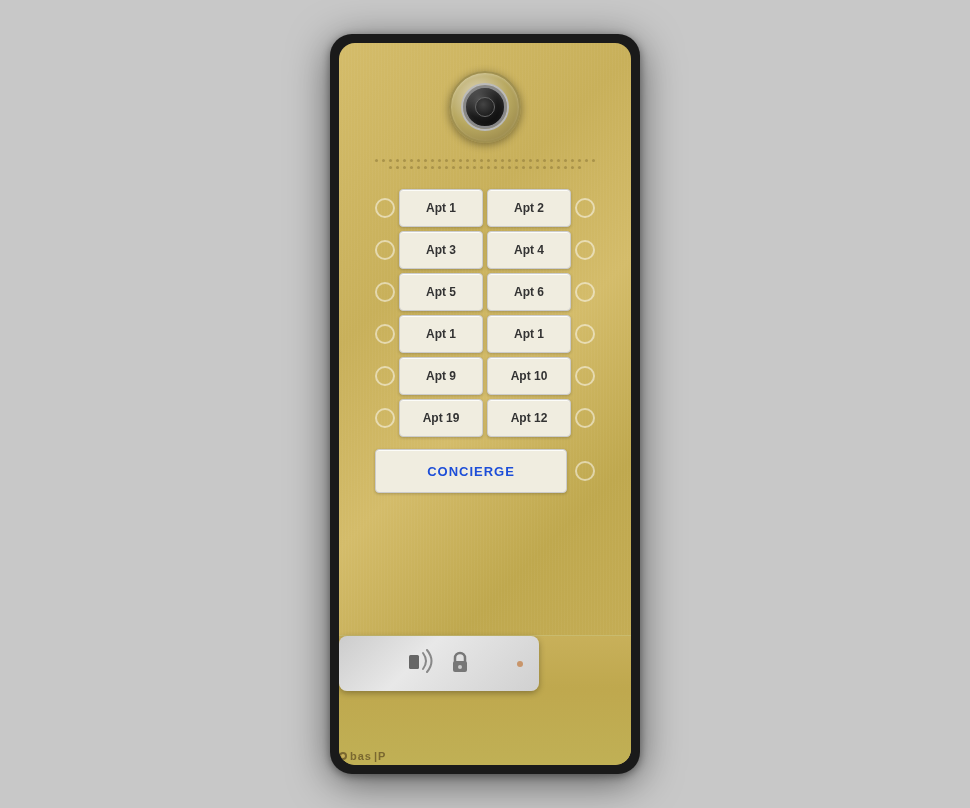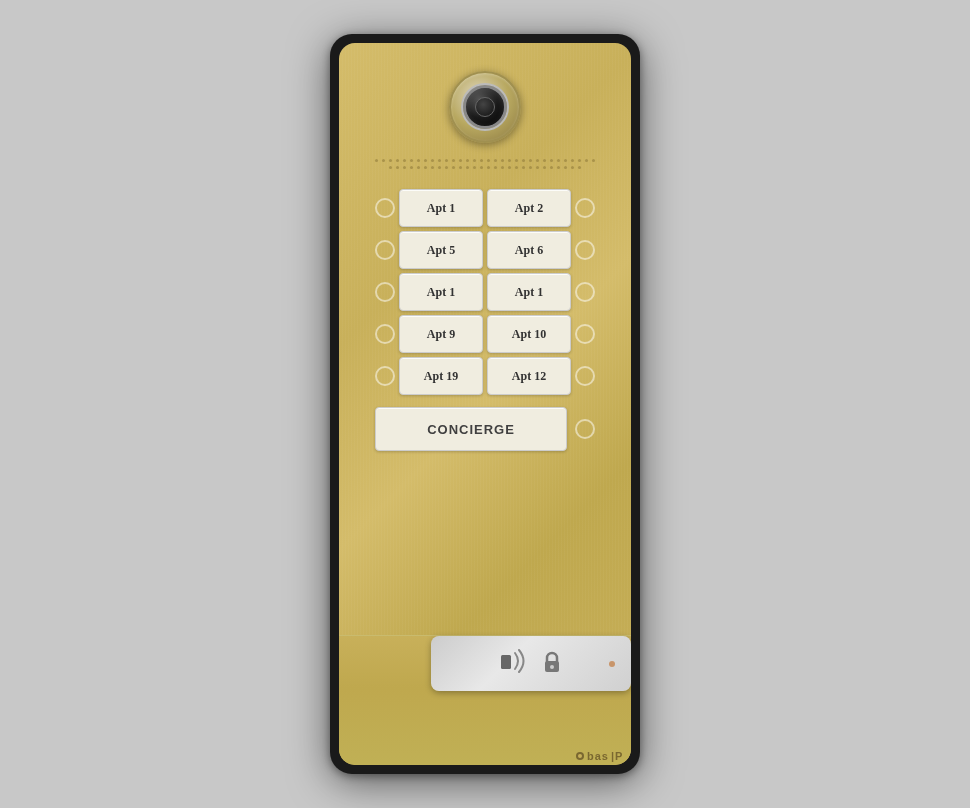--- a/index.html
+++ b/index.html
@@ -154,21 +154,20 @@
       border: 1px solid #ccc;
       border-radius: 4px;
       display: flex;
       align-items: center;
       justify-content: center;
       font-size: 12px;
       font-weight: 600;
       color: #333;
       cursor: pointer;
       box-shadow: 0 1px 3px rgba(0,0,0,0.2), inset 0 1px 0 rgba(255,255,255,0.8);
-      font-family: Liberation Serif, serif;
     }
 
     
     .concierge-row {
       display: flex;
       align-items: center;
       gap: 8px;
       margin-top: 8px;
       width: 220px;
       z-index: 1;
@@ -178,37 +177,37 @@
       flex: 1;
       height: 44px;
       background: #f0ede0;
       border: 1px solid #ccc;
       border-radius: 4px;
       display: flex;
       align-items: center;
       justify-content: center;
       font-size: 13px;
       font-weight: 700;
-      color: #404040;
+      color: #1d4ed8;
       letter-spacing: 1px;
       cursor: pointer;
       box-shadow: 0 1px 3px rgba(0,0,0,0.2), inset 0 1px 0 rgba(255,255,255,0.8);
     }
 
     
     .card-reader-section {
       position: absolute;
       bottom: 0;
       left: 0;
       right: 0;
       height: 130px;
       background: linear-gradient(180deg, #c8b05a 0%, #bfa84e 40%, #c0b055 100%);
       display: flex;
       flex-direction: column;
-      align-items: flex-end;
+      align-items: flex-start;
       justify-content: center;
       border-top: 1px solid rgba(255,255,255,0.15);
       z-index: 1;
       gap: 48px;
     }
 
     .card-reader-area {
       width: 200px;
       height: 56px;
       background: linear-gradient(135deg, #ccc 0%, #e8e8e8 40%, #d0d0d0 100%);
@@ -342,20 +341,28 @@
 
         <div class="button-row">
           <div class="ring-indicator"></div>
           <div class="apt-buttons">
             <button class="apt-btn">Apt 1</button>
             <button class="apt-btn">Apt 2</button>
           </div>
           <div class="ring-indicator"></div>
         </div>
 
+        <div class="button-row">
+          <div class="ring-indicator"></div>
+          <div class="apt-buttons">
+            <button class="apt-btn">Apt 3</button>
+            <button class="apt-btn">Apt 4</button>
+          </div>
+          <div class="ring-indicator"></div>
+        </div>
 
         <div class="button-row">
           <div class="ring-indicator"></div>
           <div class="apt-buttons">
             <button class="apt-btn">Apt 5</button>
             <button class="apt-btn">Apt 6</button>
           </div>
           <div class="ring-indicator"></div>
         </div>
 

